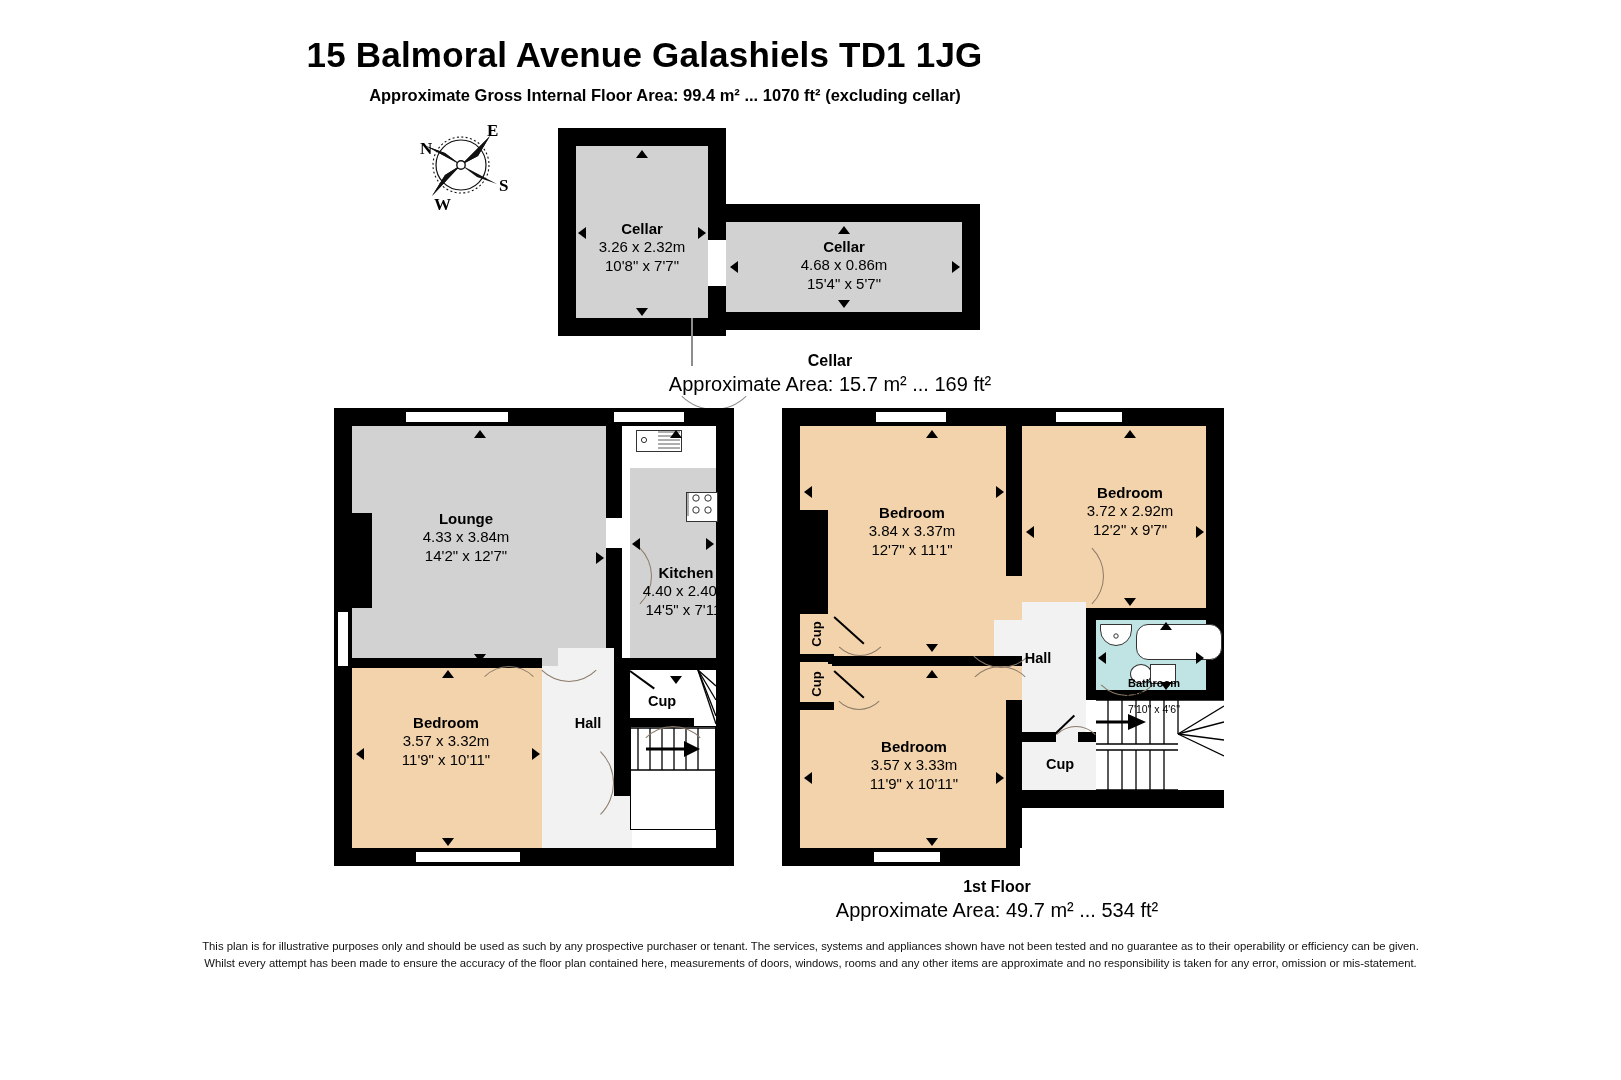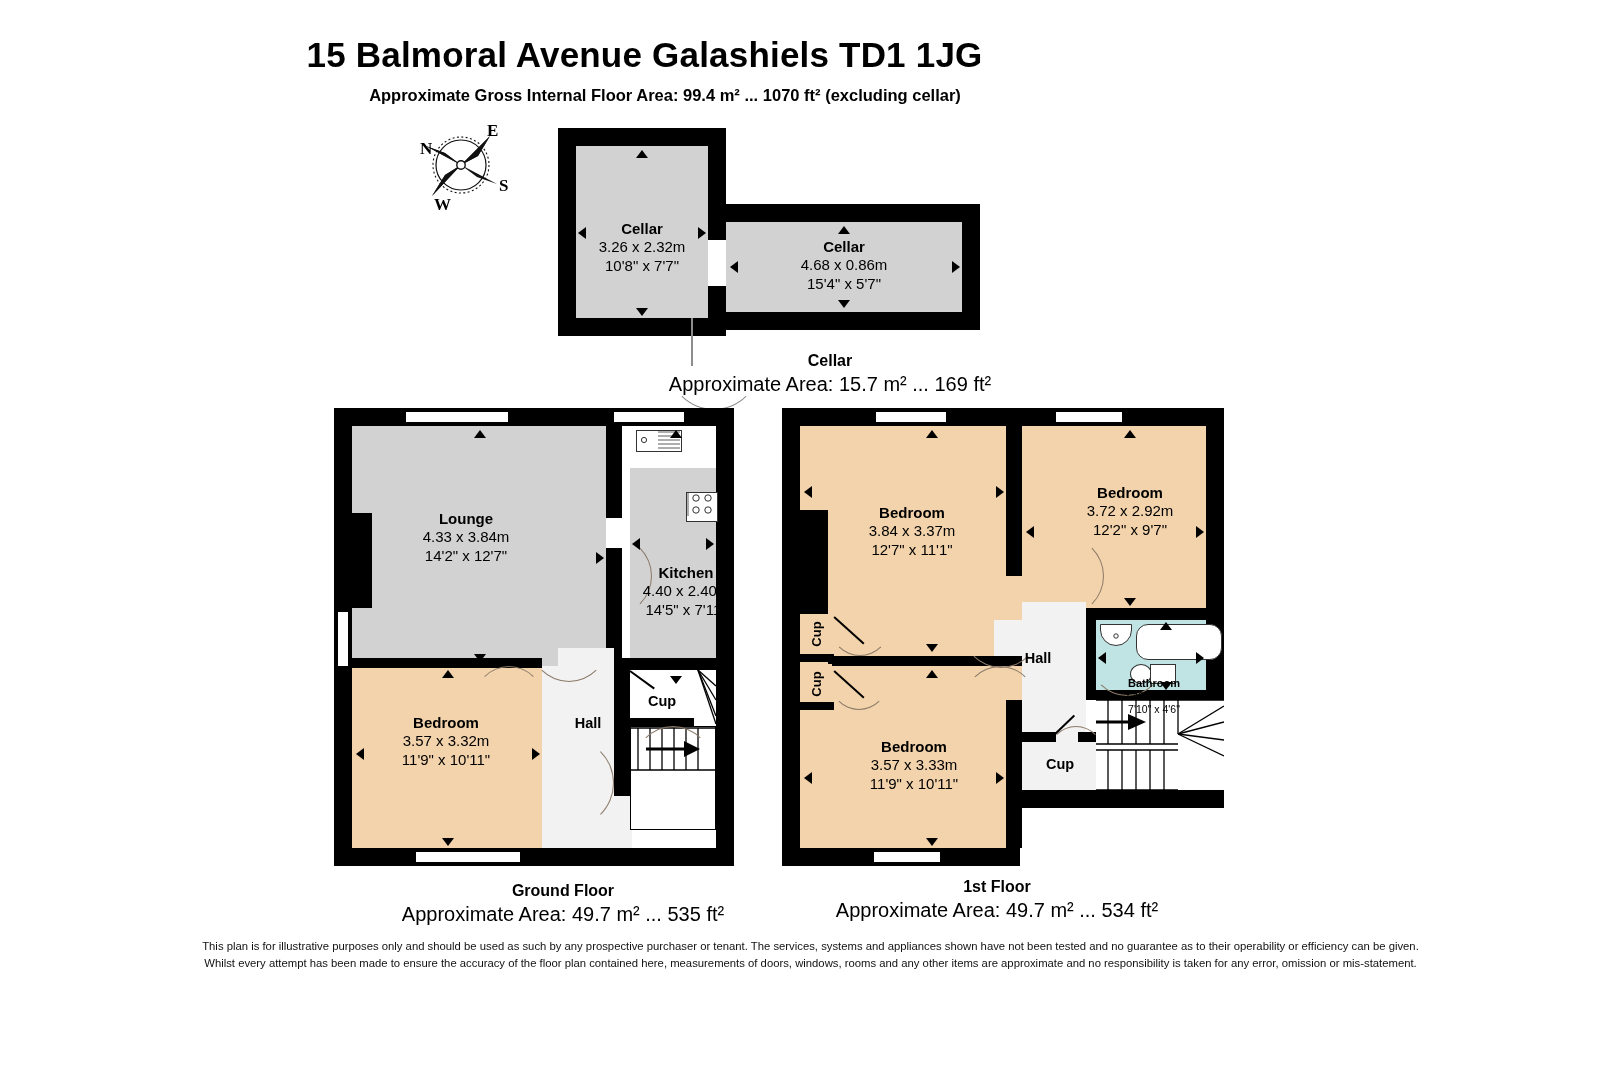--- a/index.html
+++ b/index.html
@@ -274,24 +274,20 @@
     </div>
     <div class="rlabel" style="left:112px;top:306px;">
       <div class="nm">Bedroom</div>
       <div class="dm">3.57 x 3.32m</div>
       <div class="dm">11'9" x 10'11"</div>
     </div>
     <div class="tag" style="left:254px;top:315px;">Hall</div>
     <div class="tag" style="left:328px;top:293px;">Cup</div>
   </div>
 
-  <div class="cap" style="left:563px; top:882px;">
-    <div class="t1">Ground Floor</div>
-    <div class="t2">Approximate Area: 49.7 m² ... 535 ft²</div>
-  </div>
 
   <div class="plan" style="left:782px; top:408px; width:442px; height:460px;">
 
     <div class="wall" style="left:0;top:0;width:442px;height:18px;"></div>
     <div class="wall" style="left:0;top:0;width:18px;height:212px;"></div>
     <div class="wall" style="left:0;top:212px;width:18px;height:246px;"></div>
     <div class="wall" style="left:0;top:440px;width:238px;height:18px;"></div>
     <div class="wall" style="left:212px;top:382px;width:26px;height:76px;"></div>
     <div class="wall" style="left:424px;top:0;width:18px;height:230px;"></div>
     <div class="wall" style="left:424px;top:230px;width:18px;height:152px;"></div>

